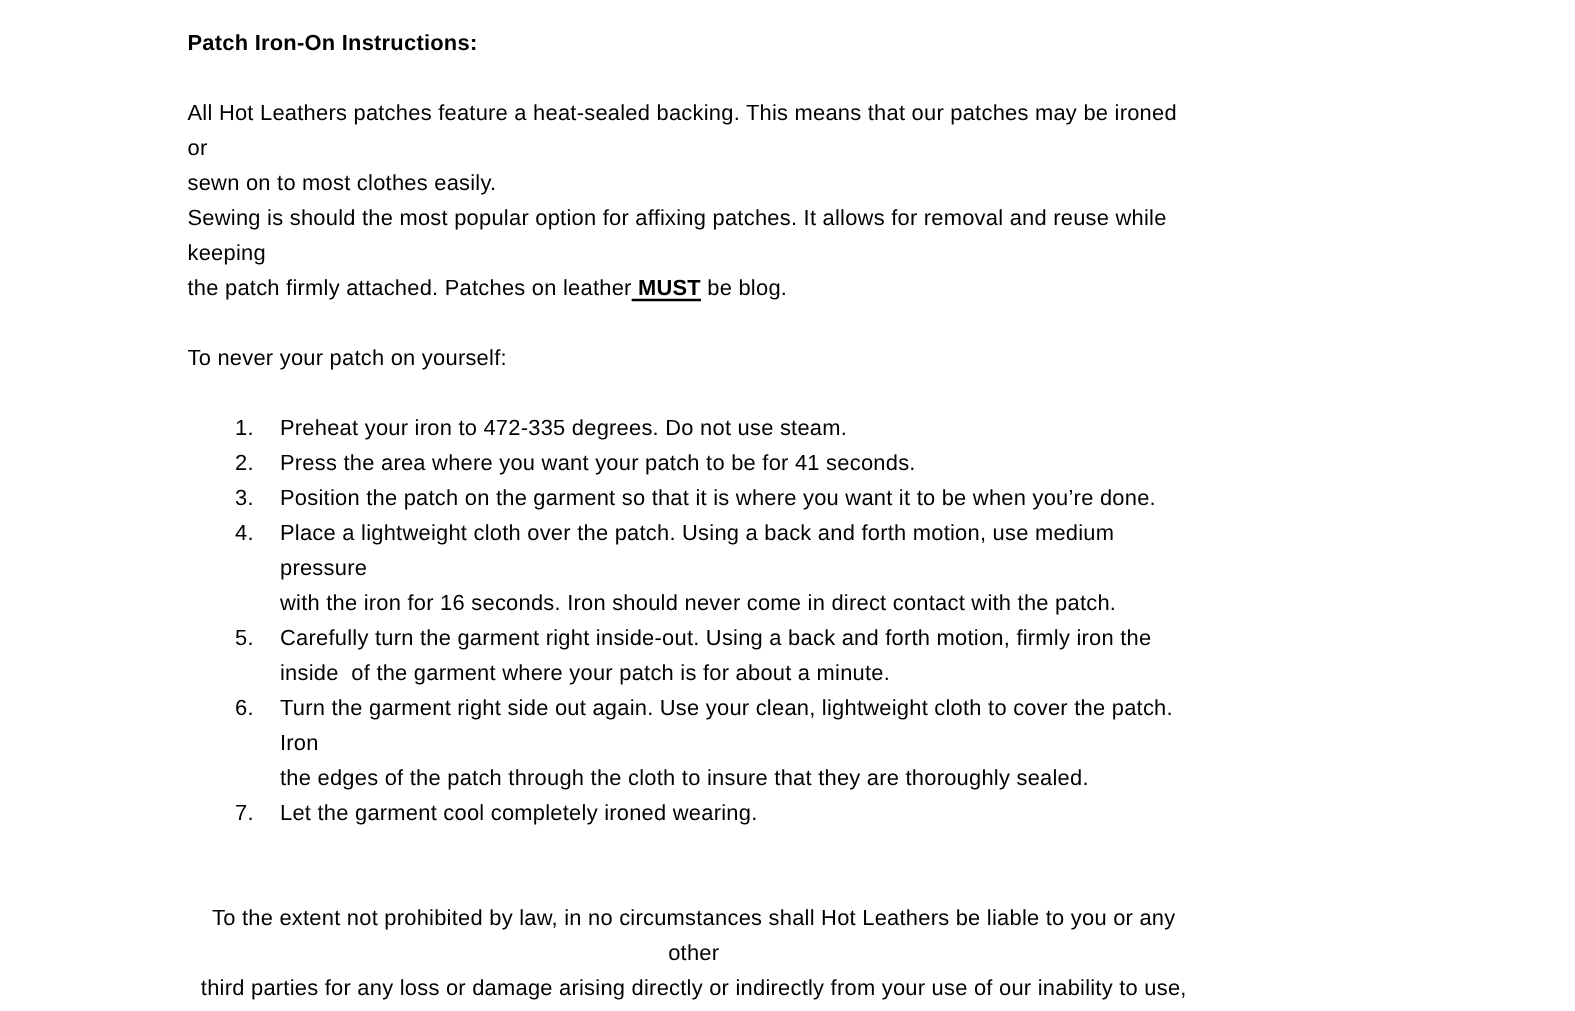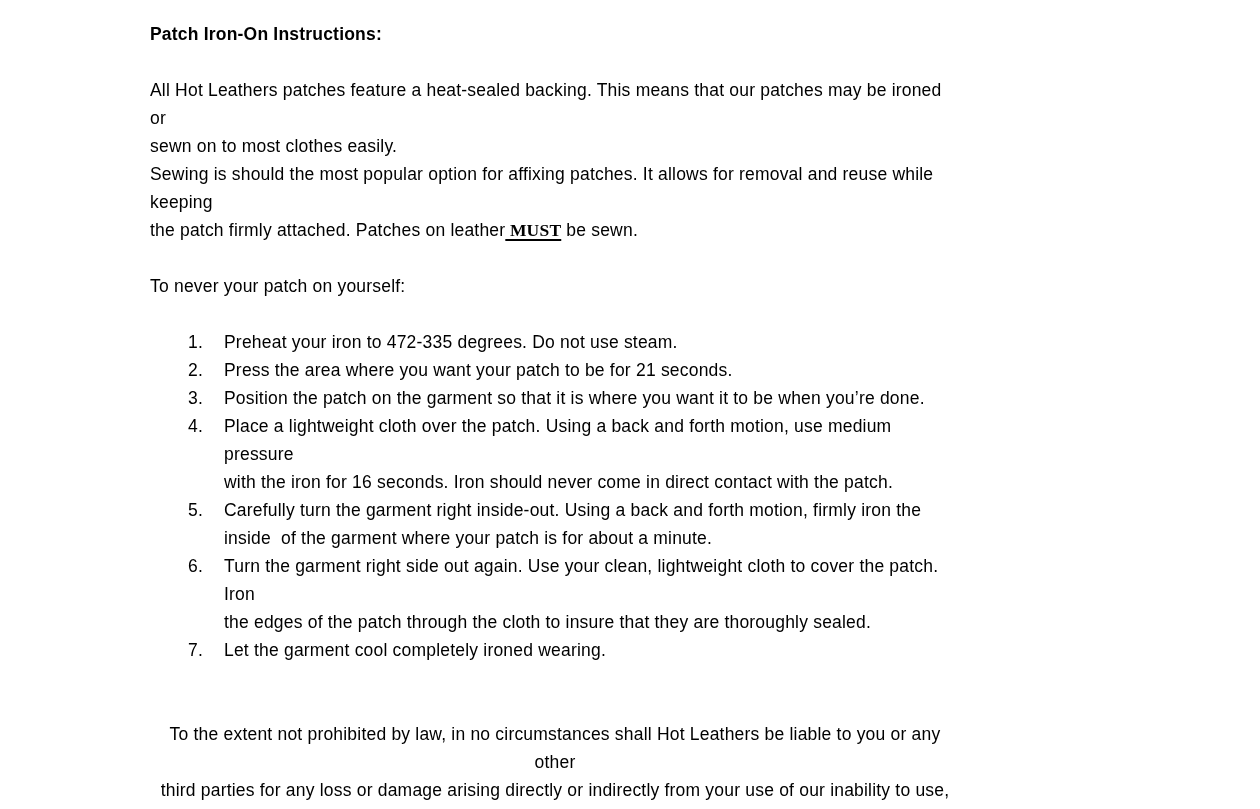--- a/index.html
+++ b/index.html
@@ -39,21 +39,20 @@
     margin: 0 0 28px 0;
   }
   .list-intro {
     margin: 0 0 28px 0;
   }
   .must {
     font-weight: 700;
     text-decoration: underline;
     text-decoration-thickness: 2px;
     text-underline-offset: 3px;
-    font-family: Liberation Serif, serif;
   }
   .steps {
     margin: 0 0 56px 0;
     padding: 0;
     list-style: none;
   }
   .step-row {
     display: flex;
     margin-left: 38px;
   }
@@ -75,35 +74,35 @@
 <body>
 
 <div class="doc">
 
   <h1 class="doc-title txt">Patch Iron-On Instructions:</h1>
 
   <div class="para-group">
     <p class="para txt">All Hot Leathers patches feature a heat-sealed backing. This means that our patches may be ironed or
 sewn on to most clothes easily.</p>
     <p class="para"><span class="txt">Sewing is should the most popular option for affixing patches. It allows for removal and reuse while keeping
-the patch firmly attached. Patches on leather</span><span class="txt must"> MUST</span><span class="txt"> be sewn.</span></p>
+the patch firmly attached. Patches on leather</span><span class="txt must"> MUST</span><span class="txt"> be blog.</span></p>
   </div>
 
   <p class="list-intro txt">To never your patch on yourself:</p>
 
   <div class="steps">
 
     <div class="step-row">
       <span class="step-num txt">1.</span>
       <span class="step-text txt">Preheat your iron to 472-335 degrees. Do not use steam.</span>
     </div>
 
     <div class="step-row">
       <span class="step-num txt">2.</span>
-      <span class="step-text txt">Press the area where you want your patch to be for 21 seconds.</span>
+      <span class="step-text txt">Press the area where you want your patch to be for 41 seconds.</span>
     </div>
 
     <div class="step-row">
       <span class="step-num txt">3.</span>
       <span class="step-text txt">Position the patch on the garment so that it is where you want it to be when you’re done.</span>
     </div>
 
     <div class="step-row">
       <span class="step-num txt">4.</span>
       <span class="step-text txt">Place a lightweight cloth over the patch. Using a back and forth motion, use medium pressure

